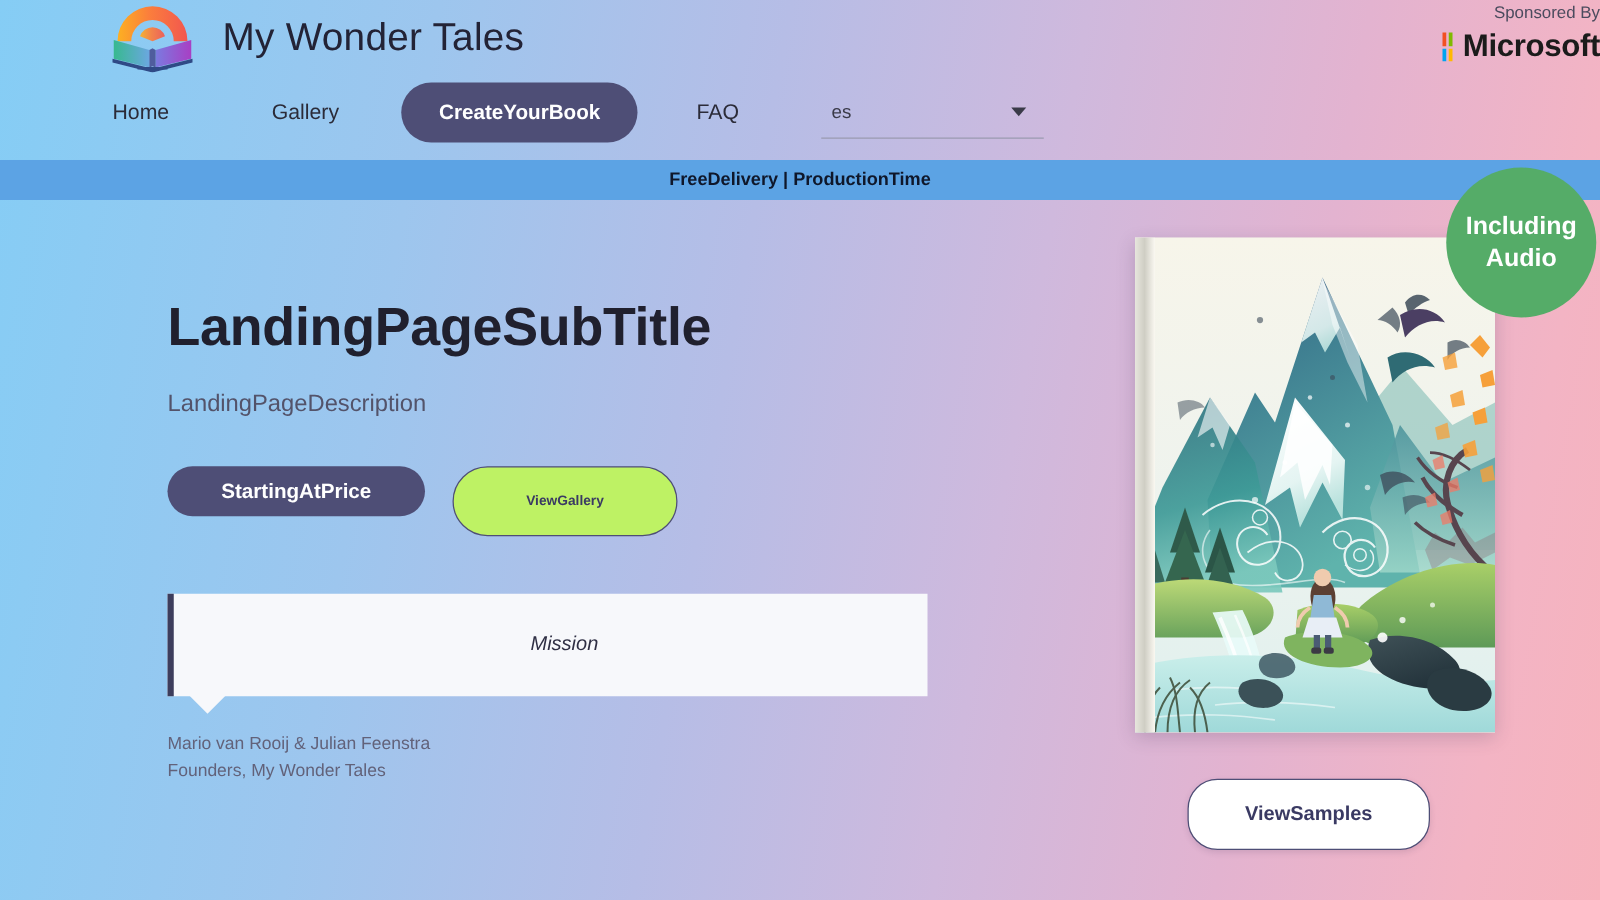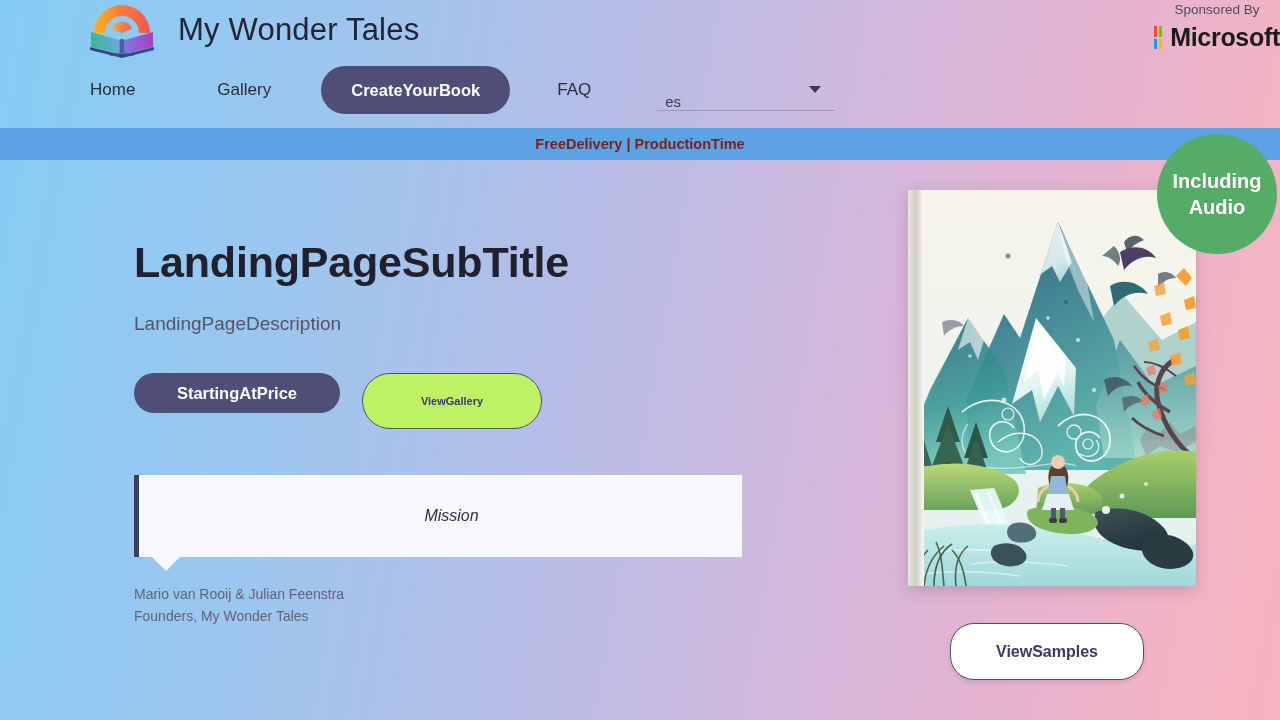--- a/index.html
+++ b/index.html
@@ -43,34 +43,34 @@
     background: #4e4e76; color: #ffffff;
     border: none; border-radius: 26px;
     padding: 0 30px; height: 48px; line-height: 48px;
     font-size: 16.5px; font-weight: bold; cursor: pointer;
     font-family: "Liberation Sans", sans-serif;
     white-space: nowrap;
   }
   .lang-select {
     position: relative; width: 178px; height: 42px;
     border-bottom: 1px solid #9a9ab0; cursor: pointer;
-    display: flex; align-items: flex-end;
+    display: flex; align-items: center;
   }
   .lang-value { font-size: 15px; color: #3a3a48; padding-left: 8px; }
   .lang-caret {
     position: absolute; right: 14px; top: 17px;
     width: 0; height: 0;
     border-left: 6px solid transparent;
     border-right: 6px solid transparent;
     border-top: 7px solid #3a3a48;
   }
 
   .sponsor {
     position: absolute; top: 2px; right: 0; width: 140px;
-    text-align: center;
+    text-align: right;
   }
   .sponsor-label { font-size: 13.5px; color: #4b4b5e; padding-left: 14px; }
   .sponsor-logo-row {
     display: flex; align-items: center; gap: 8px;
     padding-left: 14px; margin-top: 6px;
   }
   .ms-squares {
     width: 23px; height: 23px; display: grid;
     grid-template-columns: 1fr 1fr; grid-template-rows: 1fr 1fr; gap: 2px;
   }
@@ -80,21 +80,21 @@
   .ms-b { background: #00a4ef; }
   .ms-y { background: #ffb900; }
   .ms-word {
     font-size: 25px; font-weight: bold; color: #1b1b1b;
     white-space: nowrap; letter-spacing: -0.3px;
   }
 
   
   .promo {
     position: absolute; top: 128px; left: 0; width: 1280px; height: 32px;
-    background: #5ca3e4; color: #7f1d1d;
+    background: #5ca3e4; color: #0f172a;
     display: flex; align-items: center; justify-content: center;
     font-size: 14.5px; font-weight: bold;
   }
 
   
   .hero-left { position: absolute; top: 160px; left: 134px; width: 700px; }
   .hero-title {
     font-size: 43px; font-weight: bold; color: #20202e;
     margin-top: 78px; letter-spacing: -0.2px;
   }

